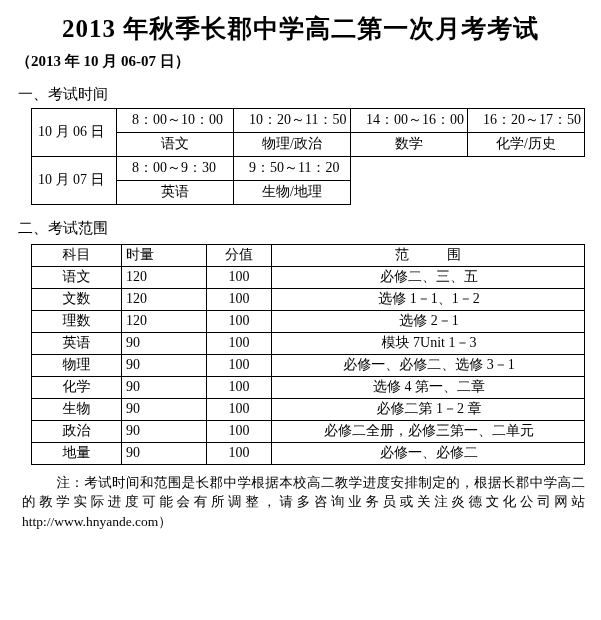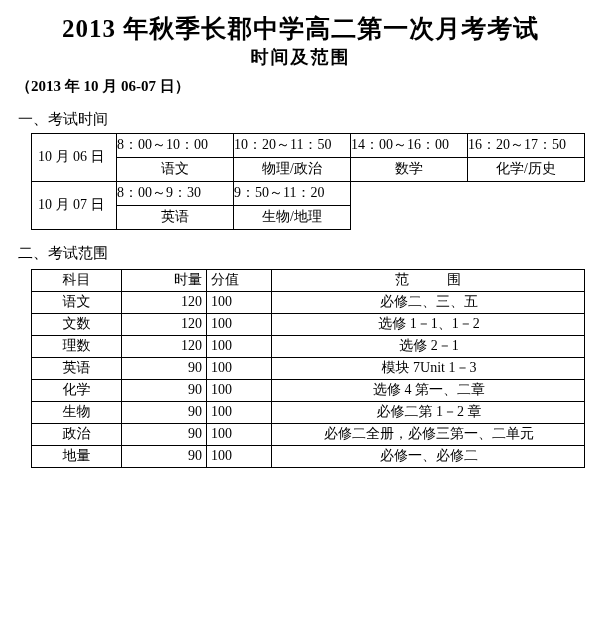--- a/index.html
+++ b/index.html
@@ -67,60 +67,59 @@
   .t1 td.nb {
     border: none;
   }
   .t1 .daycell {
     text-align: left;
     padding-left: 6px;
     font-family: Liberation Serif, serif;
   }
   .t1 .slot {
     text-align: left;
-    padding-left: 0;
+    padding-left: 15px;
   }
   .t1 .subj {
     text-align: center;
   }
   .t2 {
     width: 553px;
     margin-left: 15px;
     margin-top: 6px;
   }
   .t2 td, .t2 th {
     border: 1px solid #000000;
     font-size: 14px;
     height: 21px;
     padding: 0 4px;
     font-weight: normal;
     vertical-align: middle;
   }
   .t2 .c-subject { text-align: center; }
-  .t2 .c-time { text-align: right; }
-  .t2 .c-score { text-align: left; }
+  .t2 .c-time { text-align: left; }
+  .t2 .c-score { text-align: center; }
   .t2 .c-scope { text-align: center; padding-left: 6px; }
   .t2 .hdr-scope { text-align: center; letter-spacing: 12px; text-indent: 12px; }
   .note {
     font-size: 13.5px;
     line-height: 1.45;
     margin-top: 8px;
     margin-left: 6px;
     text-align: justify;
   }
   .note .indent { display: inline-block; width: 34px; }
   .note .url { }
 </style>
 </head>
 <body>
 
 <div class="page">
 
   <div class="title-main">2013 年秋季长郡中学高二第一次月考考试</div>
-  <div class="title-sub">时间及范围</div>
   <div class="title-date">（2013 年 10 月 06-07 日）</div>
 
   <div class="section-heading">一、考试时间</div>
 
   <table class="t1">
     <colgroup>
       <col style="width:85px">
       <col style="width:117px">
       <col style="width:117px">
       <col style="width:117px">
@@ -192,20 +191,26 @@
         <td class="c-score">100</td>
         <td class="c-scope">选修 2－1</td>
       </tr>
       <tr>
         <td class="c-subject">英语</td>
         <td class="c-time">90</td>
         <td class="c-score">100</td>
         <td class="c-scope">模块 7Unit 1－3</td>
       </tr>
       <tr>
+        <td class="c-subject">物理</td>
+        <td class="c-time">90</td>
+        <td class="c-score">100</td>
+        <td class="c-scope">必修一、必修二、选修 3－1</td>
+      </tr>
+      <tr>
         <td class="c-subject">化学</td>
         <td class="c-time">90</td>
         <td class="c-score">100</td>
         <td class="c-scope">选修 4 第一、二章</td>
       </tr>
       <tr>
         <td class="c-subject">生物</td>
         <td class="c-time">90</td>
         <td class="c-score">100</td>
         <td class="c-scope">必修二第 1－2 章</td>
@@ -218,14 +223,17 @@
       </tr>
       <tr>
         <td class="c-subject">地量</td>
         <td class="c-time">90</td>
         <td class="c-score">100</td>
         <td class="c-scope">必修一、必修二</td>
       </tr>
     </tbody>
   </table>
 
+  <div class="note">
+    <span class="indent"></span><span>注：考试时间和范围是长郡中学根据本校高二教学进度安排制定的，根据长郡中学高二 的教学实际进度可能会有所调整，请多咨询业务员或关注炎德文化公司网站</span><span class="url">http://www.hnyande.com）</span>
+  </div>
 
 </div>
 
 </body></html>

